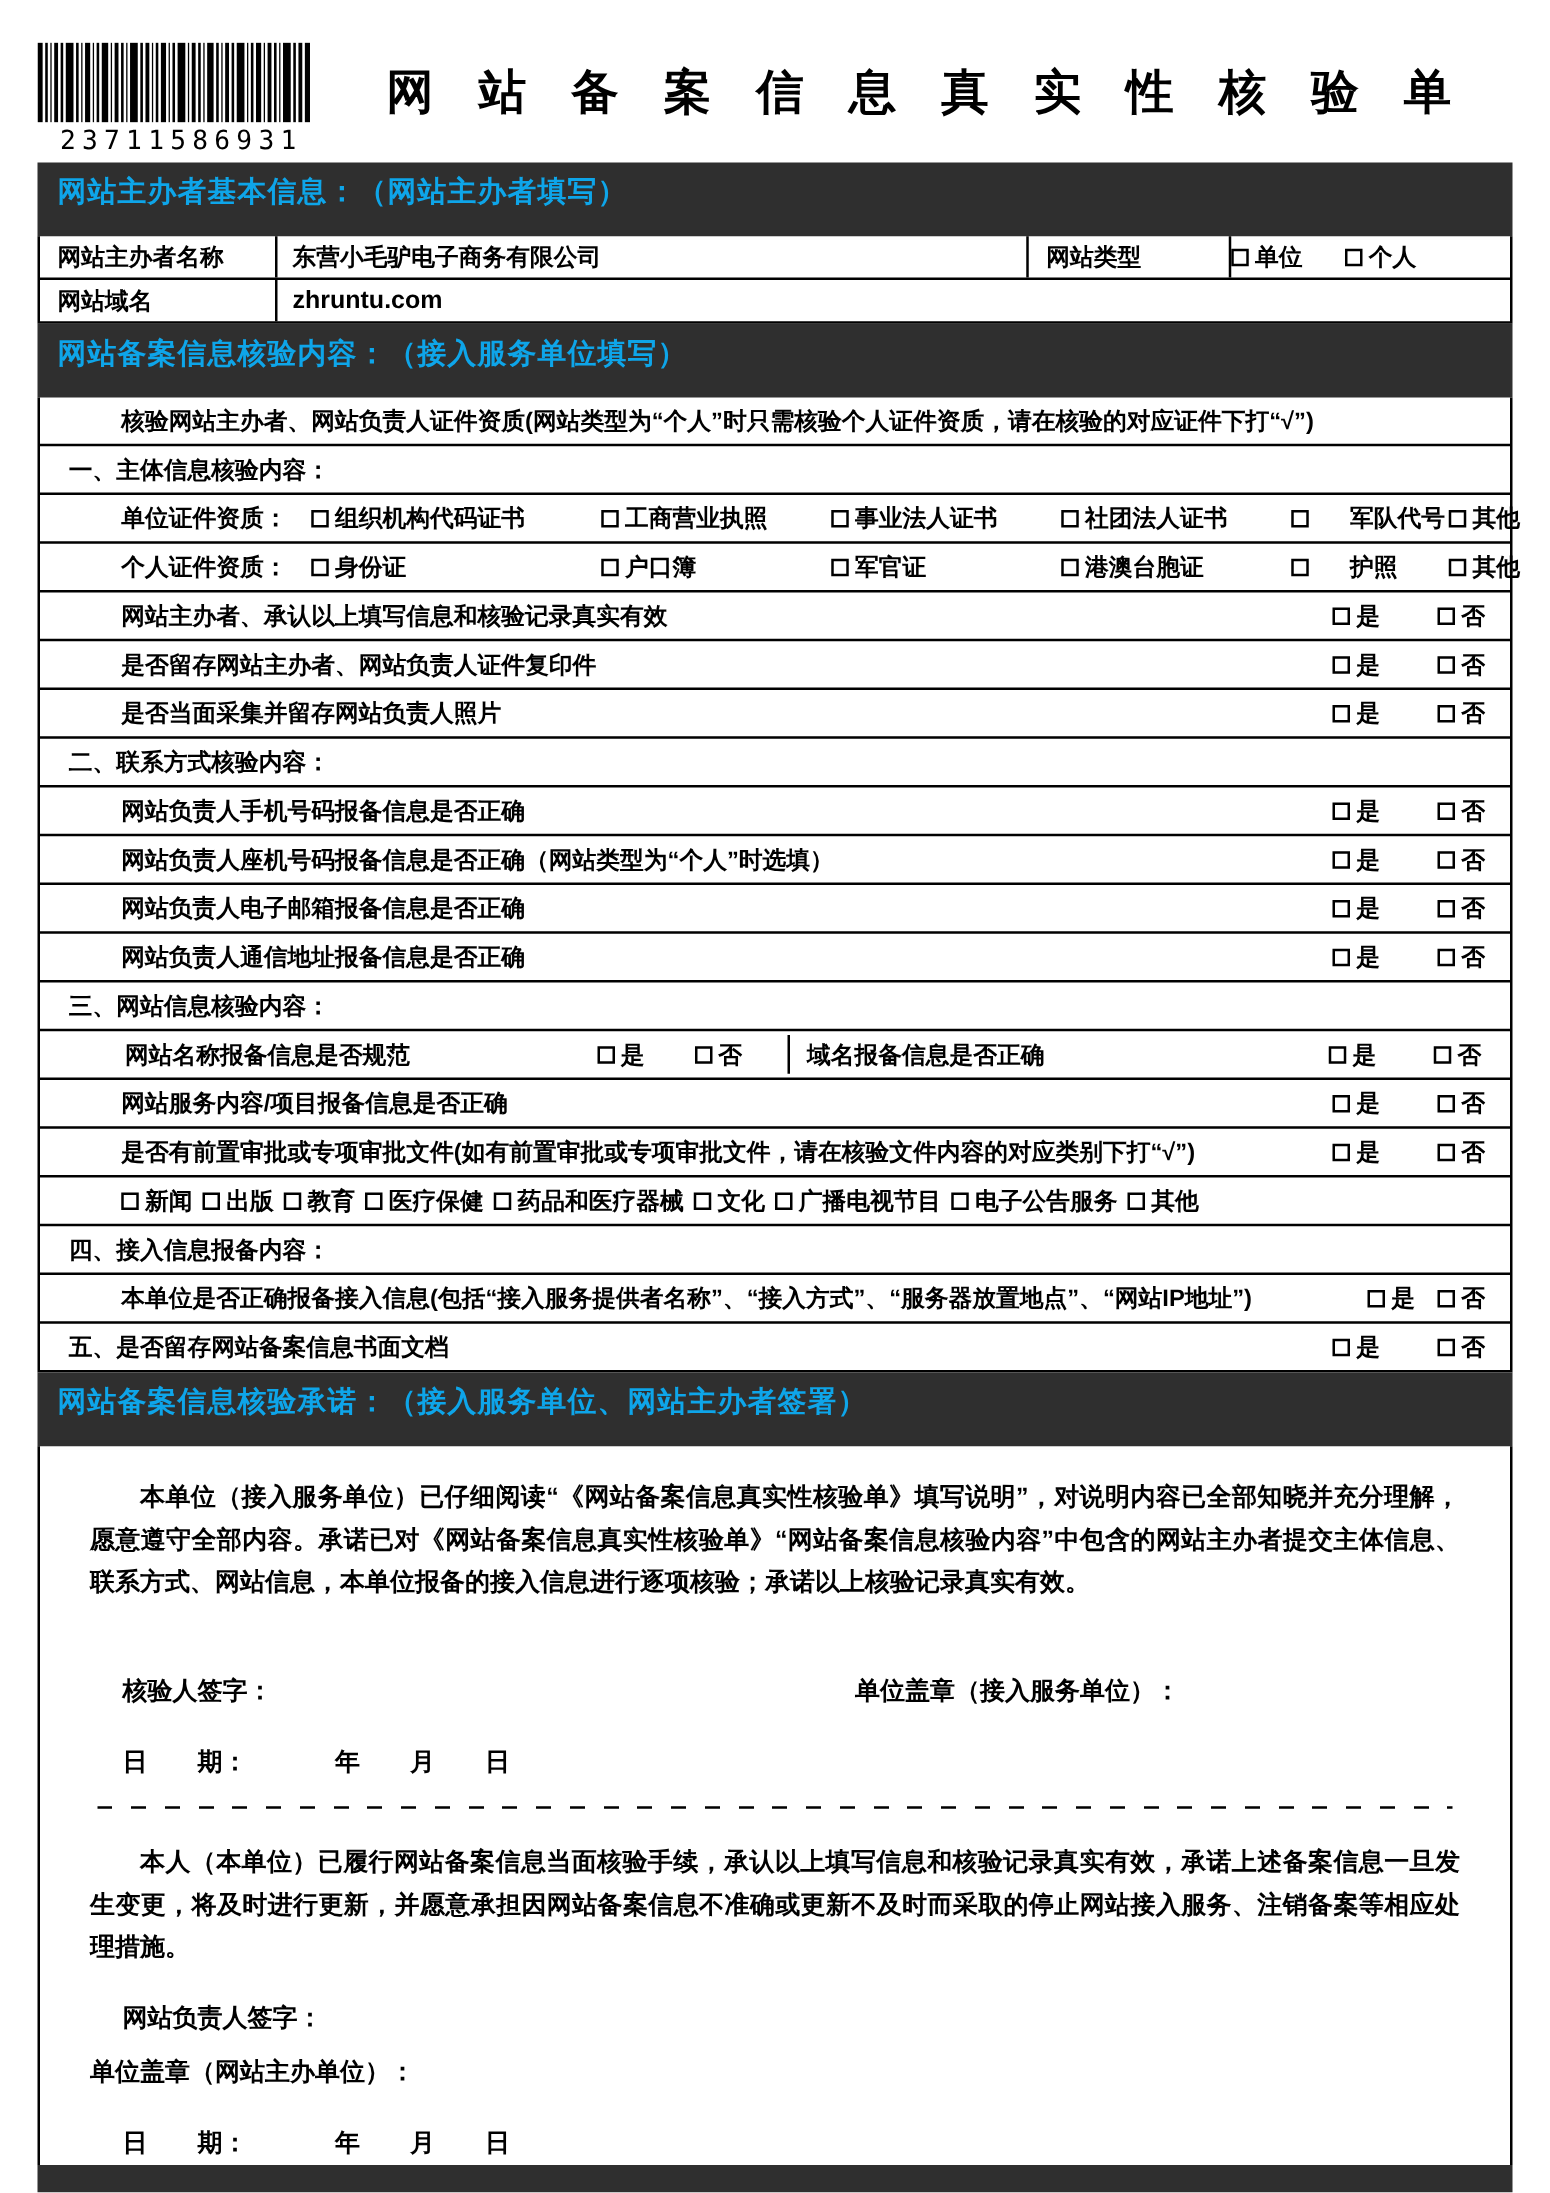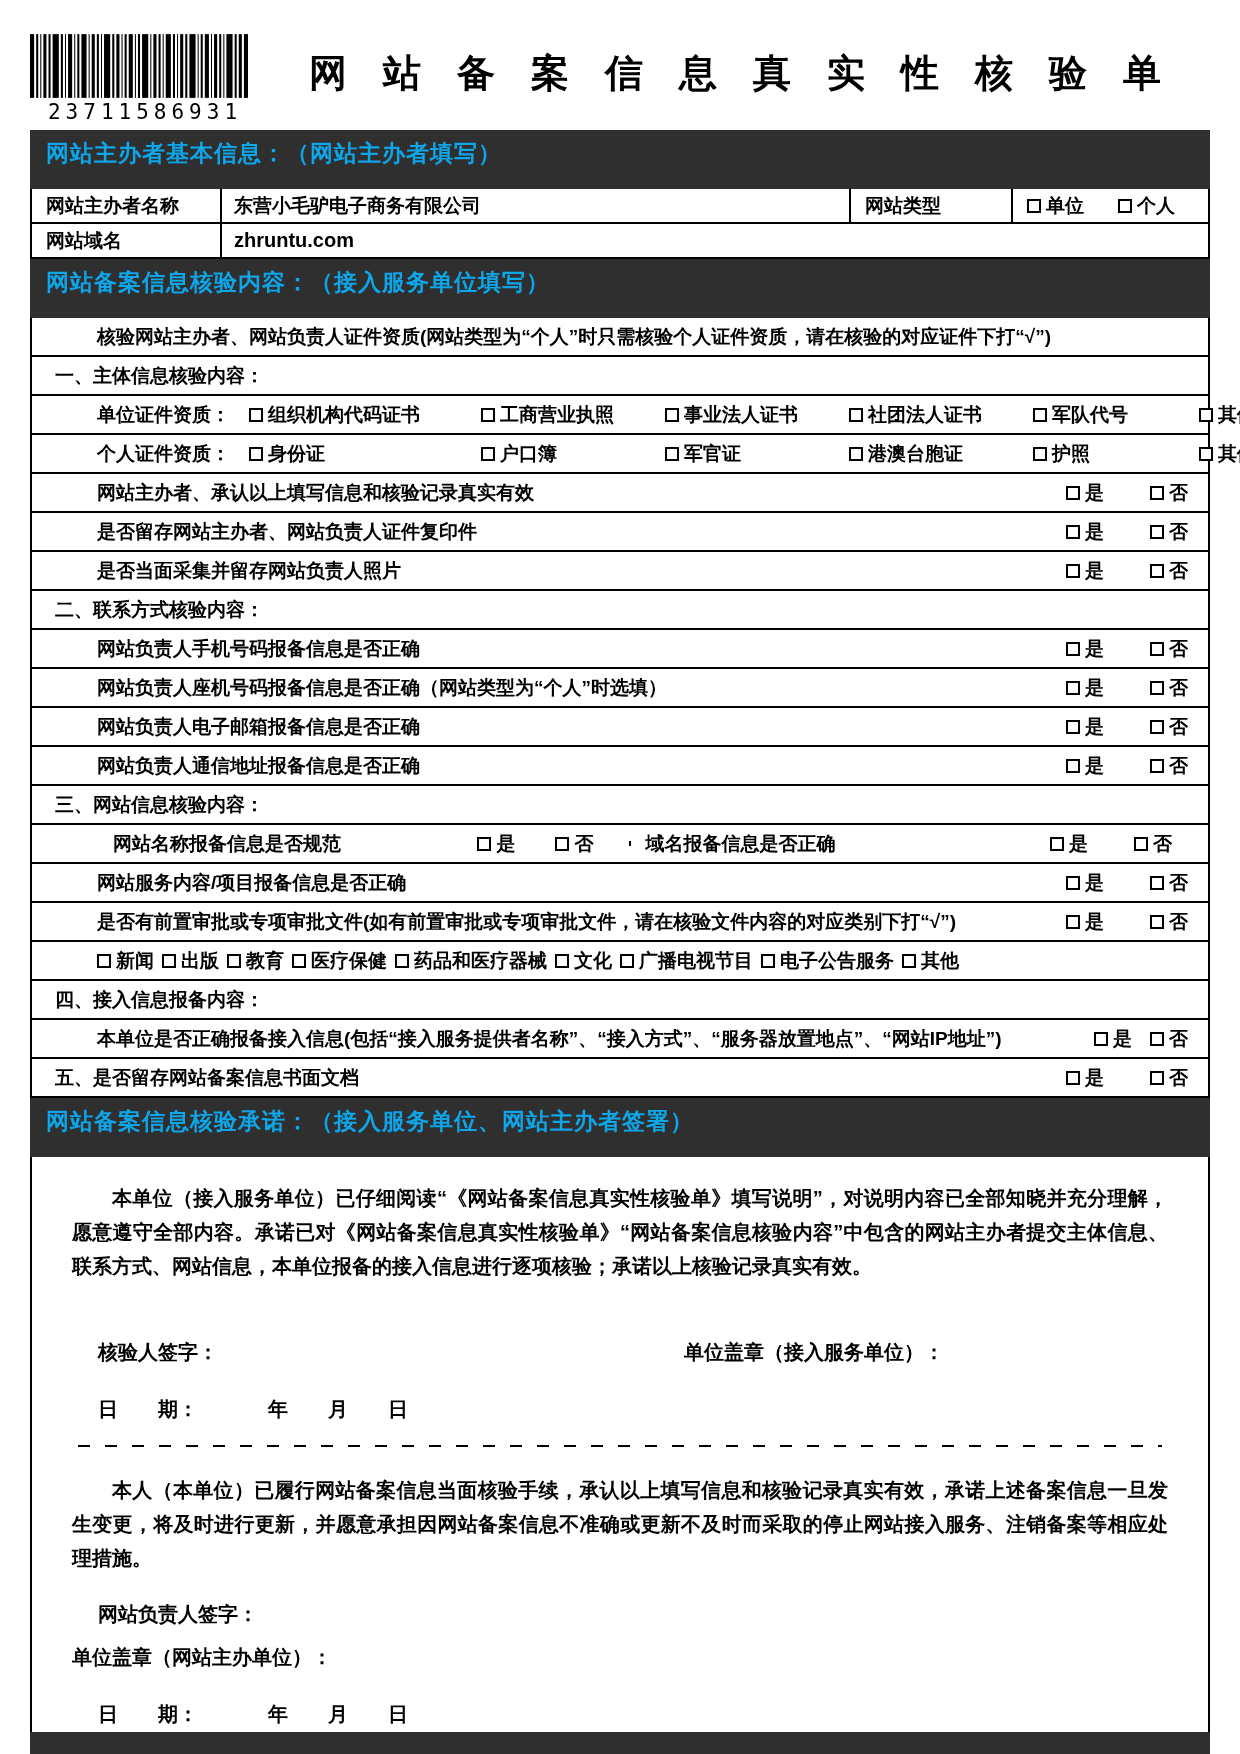--- a/index.html
+++ b/index.html
@@ -16,38 +16,38 @@
   
   .bar { background:#2f2f2f; color:#0ea5e9; height:59px; line-height:47px; font-size:23px; padding-left:16px; letter-spacing:1px; }
 
   
   .btable { border-left:2px solid #000; border-right:2px solid #000; }
   .btrow { display:flex; height:35px; border-bottom:2px solid #000; font-size:19px; }
   .bcell { display:flex; align-items:center; }
   .c-label { width:190px; flex:none; border-right:2px solid #000; padding-left:14px; }
   .c-value { flex:1; padding-left:12px; }
   .c-type  { width:162px; flex:none; border-left:2px solid #000; padding-left:14px; }
-  .c-opts  { width:197px; flex:none; border-left:2px solid #000; padding-left:14px; gap:34px; }
+  .c-opts  { width:225px; flex:none; border-left:2px solid #000; gap:34px; }
   .domain-value { font-size:20px; }
 
   
   .tframe { border-left:2px solid #000; border-right:2px solid #000; }
   .row { display:flex; align-items:center; height:39px; border-bottom:2px solid #000; font-size:19px; padding:0 12px 0 65px; }
   .row.heading { padding-left:23px; }
   .yn { display:flex; gap:46px; margin-left:auto; padding-right:8px; flex:none; }
   .opt { display:inline-flex; align-items:center; white-space:nowrap; }
   .cb { display:inline-block; width:14px; height:14px; border:2px solid #000; margin-right:5px; flex:none; background:#fff; }
   .cert-label { flex:none; width:152px; }
   .cert-opts { display:flex; flex:1; }
   .cert-opts label:nth-of-type(1) { width:232px; }
   .cert-opts label:nth-of-type(2) { width:184px; }
   .cert-opts label:nth-of-type(3) { width:184px; }
   .cert-opts label:nth-of-type(4) { width:184px; }
-  .cert-opts label:nth-of-type(5) { width:166px; }
-  .split { padding:16px; }
+  .cert-opts label:nth-of-type(5) { width:126px;gap:28px; }
+  .split { padding:3px; }
   .split-left { width:51%; height:100%; display:flex; align-items:center; border-right:2px solid #000; padding-left:65px; }
   .split-left .yn { margin-right:28px; gap:40px; }
   .split-right { flex:1; height:100%; display:flex; align-items:center; padding:0 12px 0 14px; }
   .cats { display:flex; gap:8px; }
 
   
   .commit { height:575px; border-left:2px solid #000; border-right:2px solid #000; padding:24px 40px 0 40px; font-size:20px; }
   .para { line-height:34px; text-indent:2em; text-align:justify; }
   .sig-row { display:flex; margin-top:56px; font-size:20px;gap:16px; }
   .sig-row .sig1 { margin-left:26px; flex:none; width:52%; }

